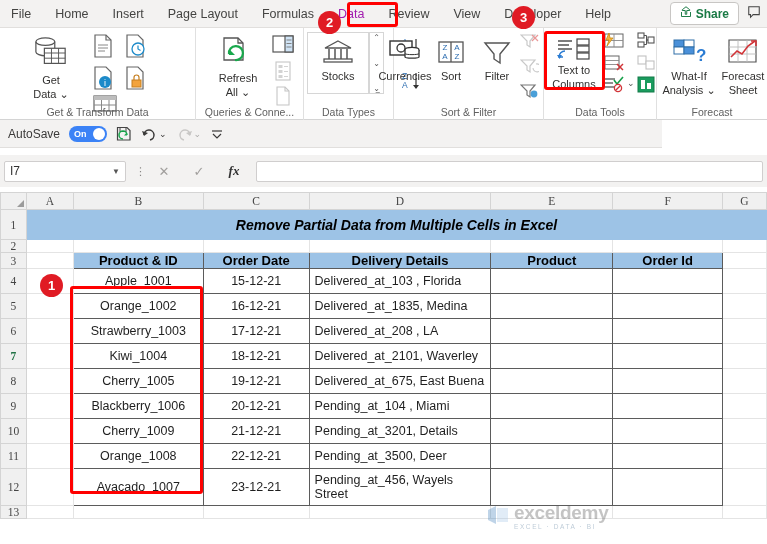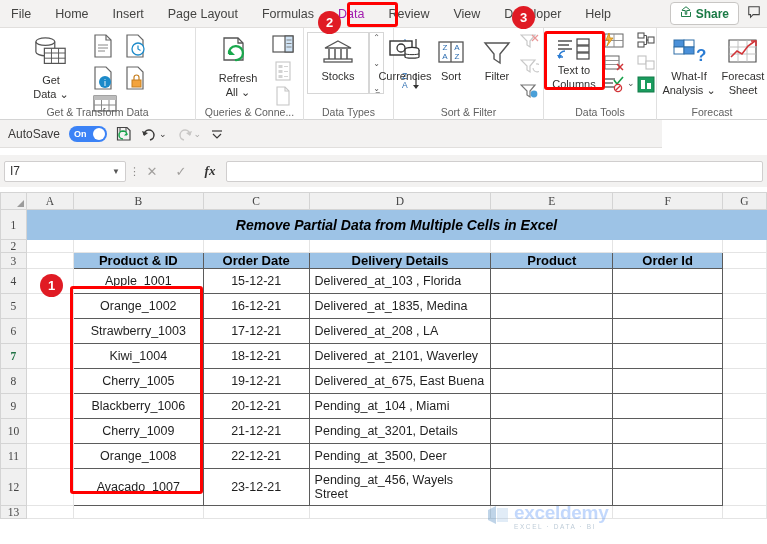--- a/index.html
+++ b/index.html
@@ -71,21 +71,21 @@
   .toggle .knob {
     position: absolute; right: 2px; top: 2px;
     width: 12px; height: 12px; border-radius: 50%; background: #fff;
   }
   .qat-icon { color: #3b3a39; display: flex; align-items: center; }
 
   
   .formulabar {
     position: absolute; left: 0; top: 155px; width: 767px; height: 30px;
     background: #f3f2f1; display: flex; align-items: center;
-    padding: 16px 4px; gap: 3px;
+    padding: 16px 4px; gap: 9px;
   }
   .namebox {
     width: 122px; height: 21px; background: #fff;
     border: 1px solid #d0cece; border-radius: 2px;
     display: flex; align-items: center; justify-content: space-between;
     padding: 0 5px; font-size: 12px; color: #333;
   }
   .fb-sep { width: 7px; text-align: center; color: #8a8886; font-size: 11px; }
   .fb-btn { width: 26px; text-align: center; color: #a19f9d; font-size: 13px; }
   .fb-btn.fx { color: #333; font-style: italic; font-family: "Liberation Serif", serif; font-weight: bold; }
@@ -142,21 +142,21 @@
     display: flex; align-items: center; justify-content: center;
     font-family: "Liberation Sans", sans-serif;
   }
 
   
   .watermark {
     position: absolute; left: 487px; top: 503px;
     display: flex; align-items: center; gap: 5px; opacity: 0.30;
   }
   .wm-text { display: flex; flex-direction: column; line-height: 1; }
-  .wm-main { font-size: 19px; font-weight: bold; color: #3b82f6; letter-spacing: -0.3px; }
+  .wm-main { font-size: 19px; font-weight: bold; color: #404040; letter-spacing: -0.3px; }
   .wm-sub { font-size: 6.5px; color: #1f4e79; letter-spacing: 1.6px; margin-top: 2px; }
 </style>
 </head>
 <body>
 
 <div id="app">
 
   <div class="tabbar">
     <div class="tab">File</div>
     <div class="tab">Home</div>

